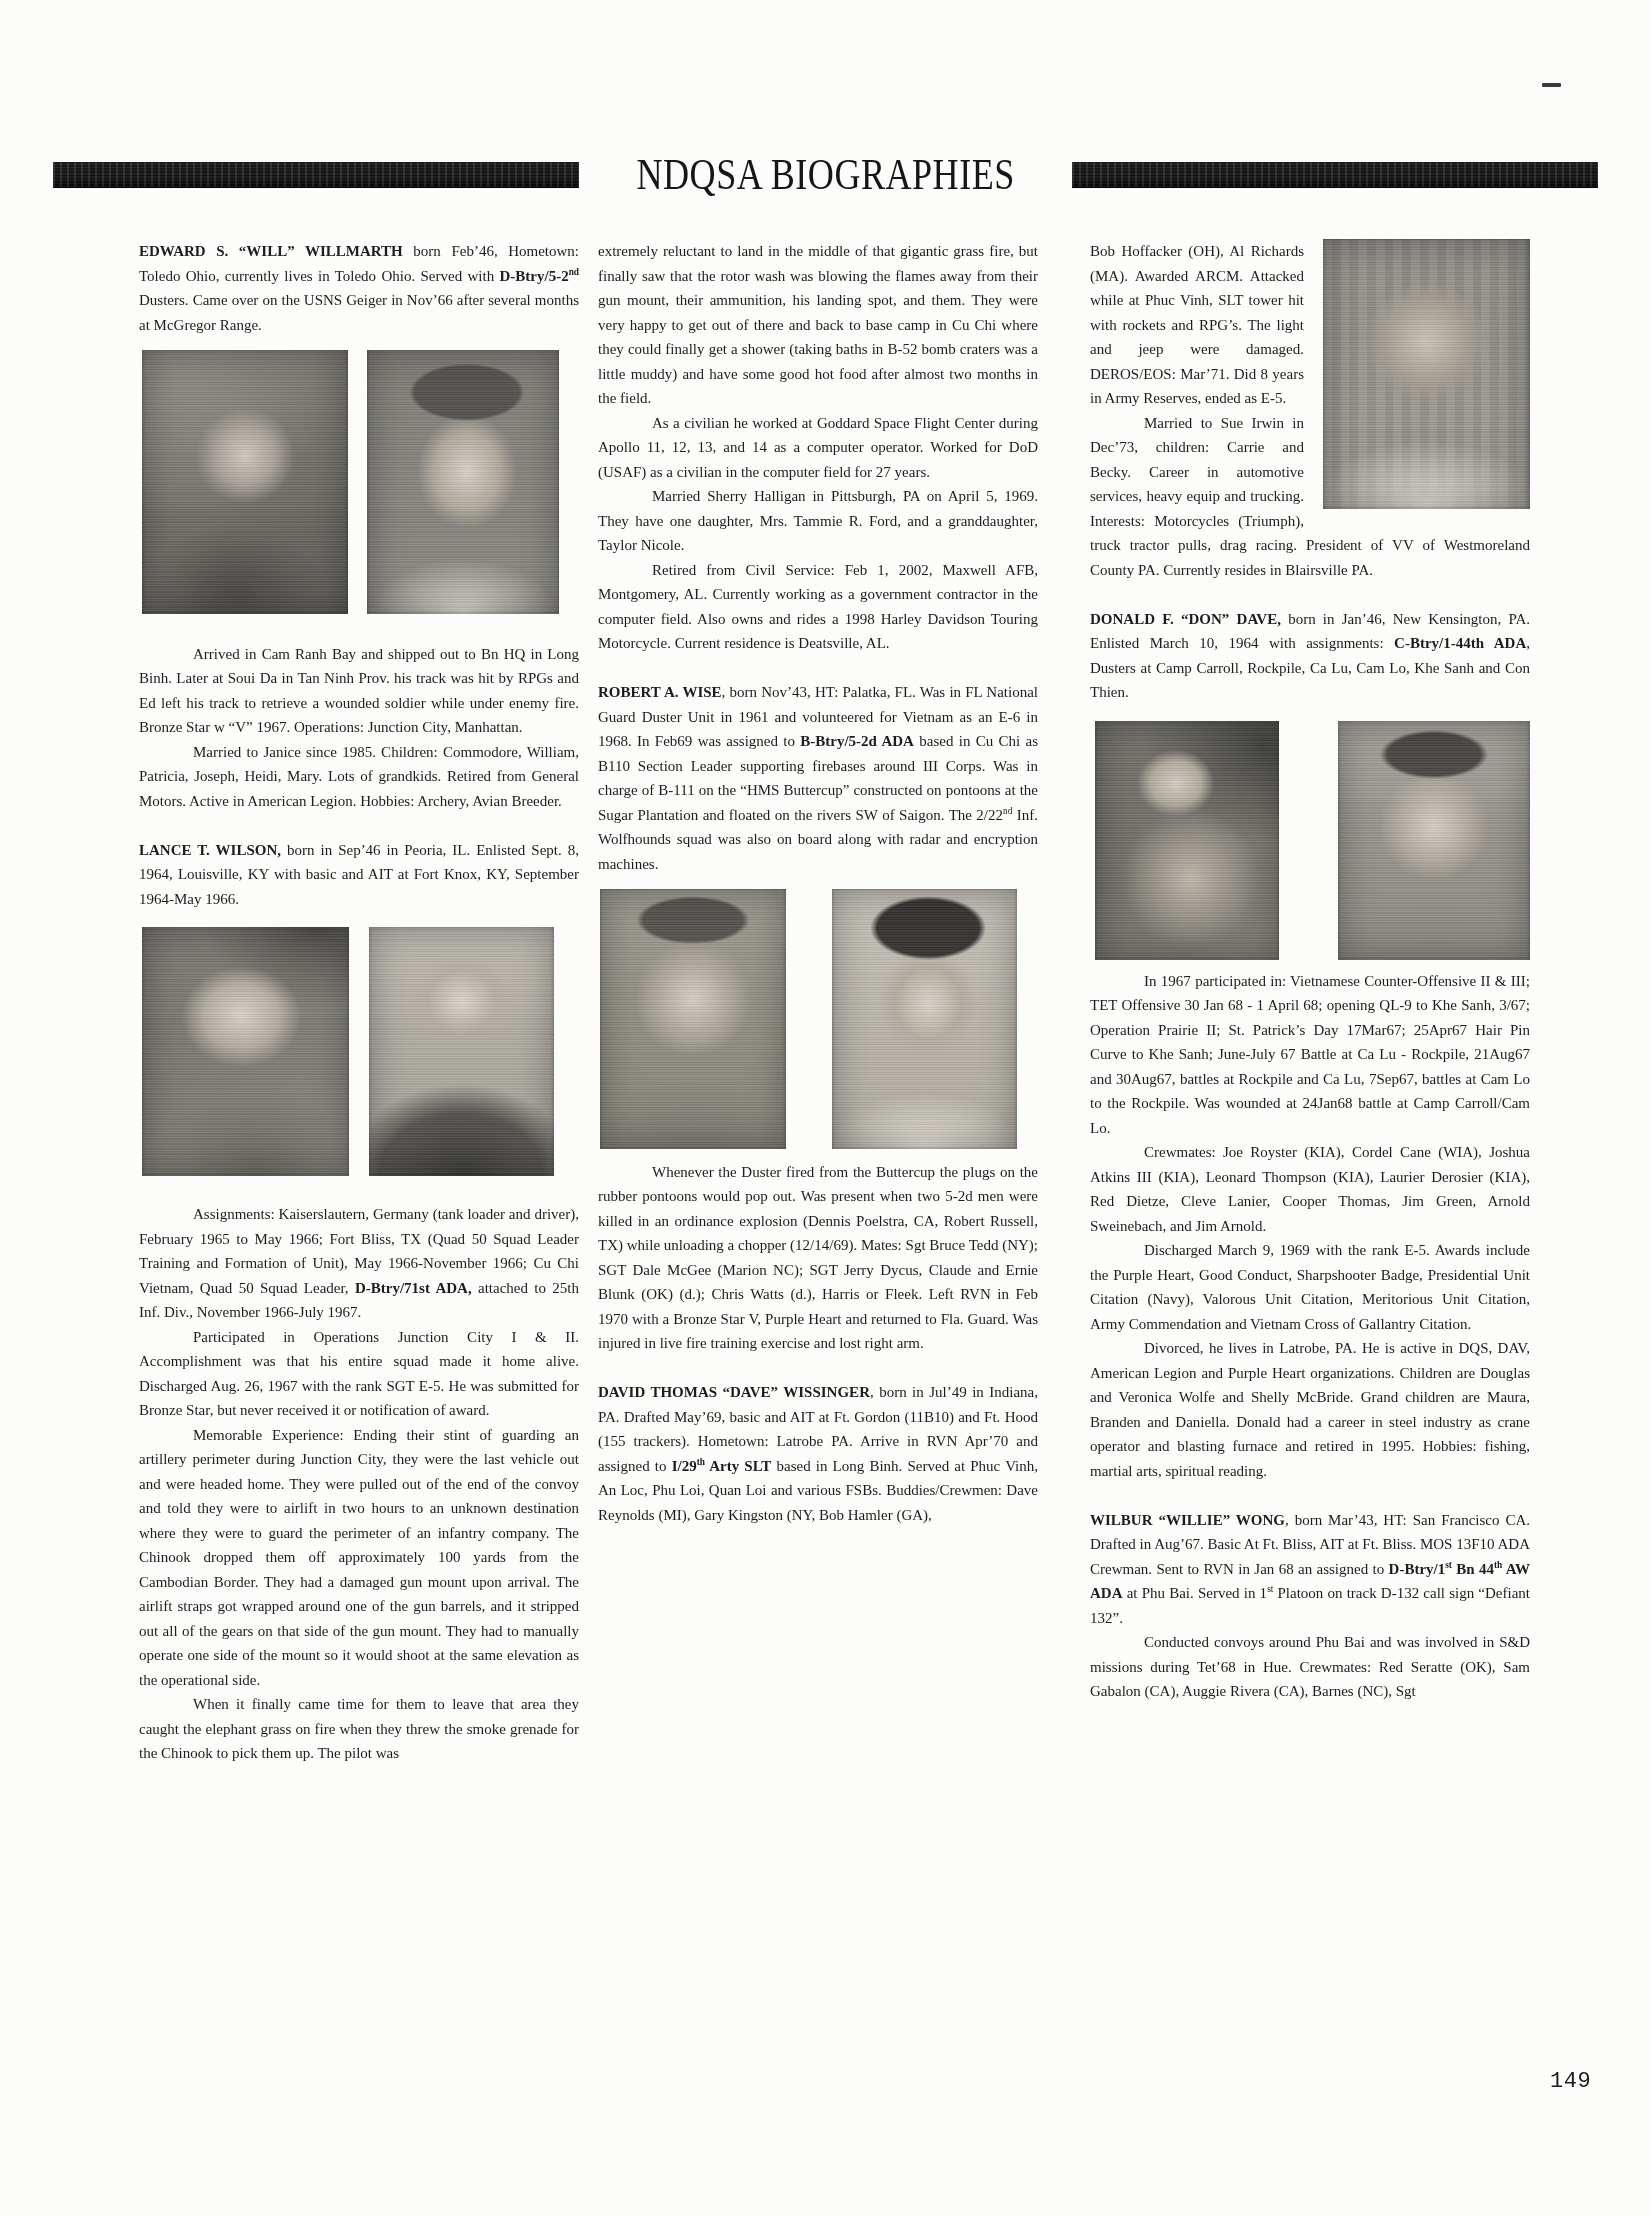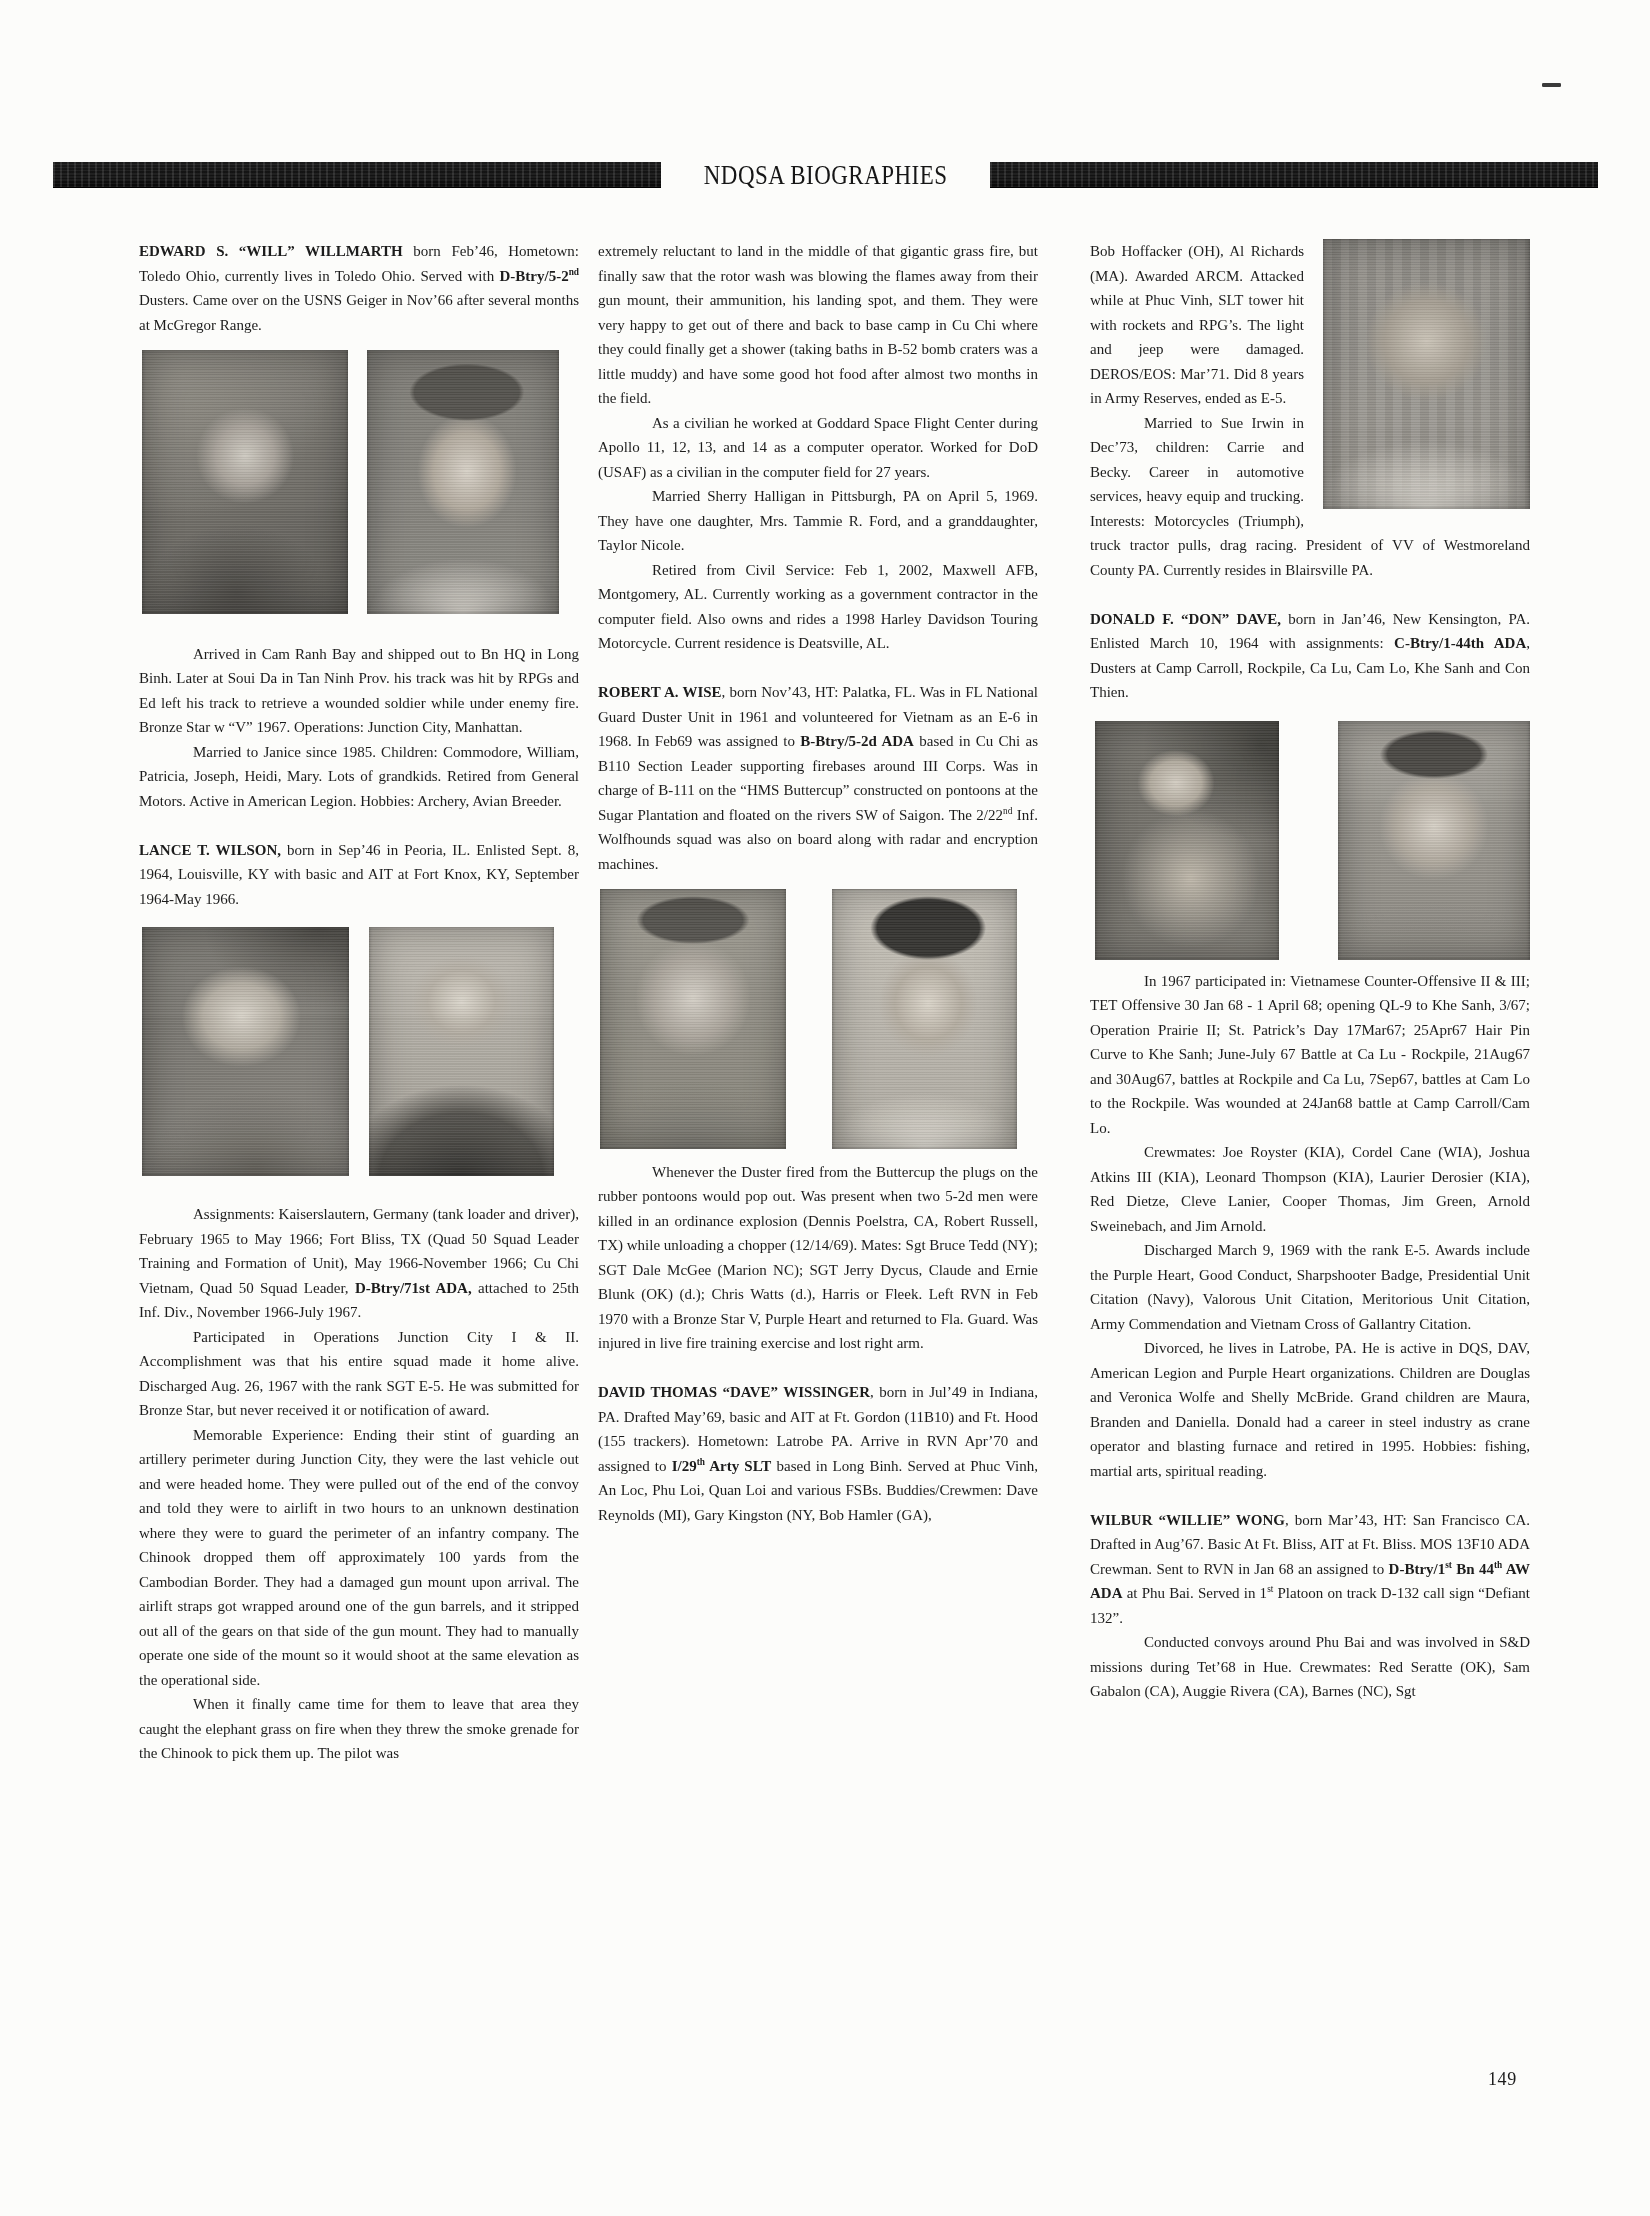--- a/index.html
+++ b/index.html
@@ -26,21 +26,21 @@
     flex:1 1 auto;height:26px;
     background:
       repeating-linear-gradient(90deg, rgba(255,255,255,.10) 0 1.9px, rgba(255,255,255,0) 1.9px 7px),
       repeating-linear-gradient(0deg, rgba(255,255,255,.05) 0 1.3px, rgba(0,0,0,.08) 1.3px 3.1px),
       linear-gradient(#1d1d1d,#0b0b0b);
     border-bottom:1.9px solid #000;
   }
   .htitle{
     flex:0 0 auto;
     padding:0 16.3px;
-    font-size:28px;
+    font-size:44px;
     letter-spacing:0.6px;
     white-space:nowrap;
     color:#161616;
   }
   .htitle .squeeze{display:inline-block;transform:scaleX(.82);transform-origin:center;}
   .corner-dash{
     position:absolute;left:1542px;top:83px;width:19px;height:4.4px;background:#3a3a3a;border-radius:1.3px;
   }
   
   .col{
@@ -140,21 +140,21 @@
   .row-c2 {margin:12.6px 0 11.3px 1.9px;gap:46px;}
   .row-c2 .left {width:186px;height:260px;}
   .row-c2 .right{width:185px;height:260px;}
   .row-c3 {margin:16.3px 0 8.8px 5px;gap:59px;}
   .row-c3 .left {width:187px;height:239px;}
   .row-c3 .right{width:195px;height:239px;}
   .photo-float{
     float:right;width:207px;height:270px;margin:0 0 8.8px 19px;
   }
   .pageno{
-    position:absolute;left:1488px;top:2069px;font-size:18px;letter-spacing:0.6px;
+    position:absolute;left:1550px;top:2069px;font-size:22px;letter-spacing:0.6px;font-family:Liberation Mono, monospace;
   }
 </style>
 </head>
 <body>
 
 <div class="page">
 
   <div class="header">
     <div class="hbar"></div>
     <div class="htitle"><span class="squeeze">NDQSA BIOGRAPHIES</span></div>

